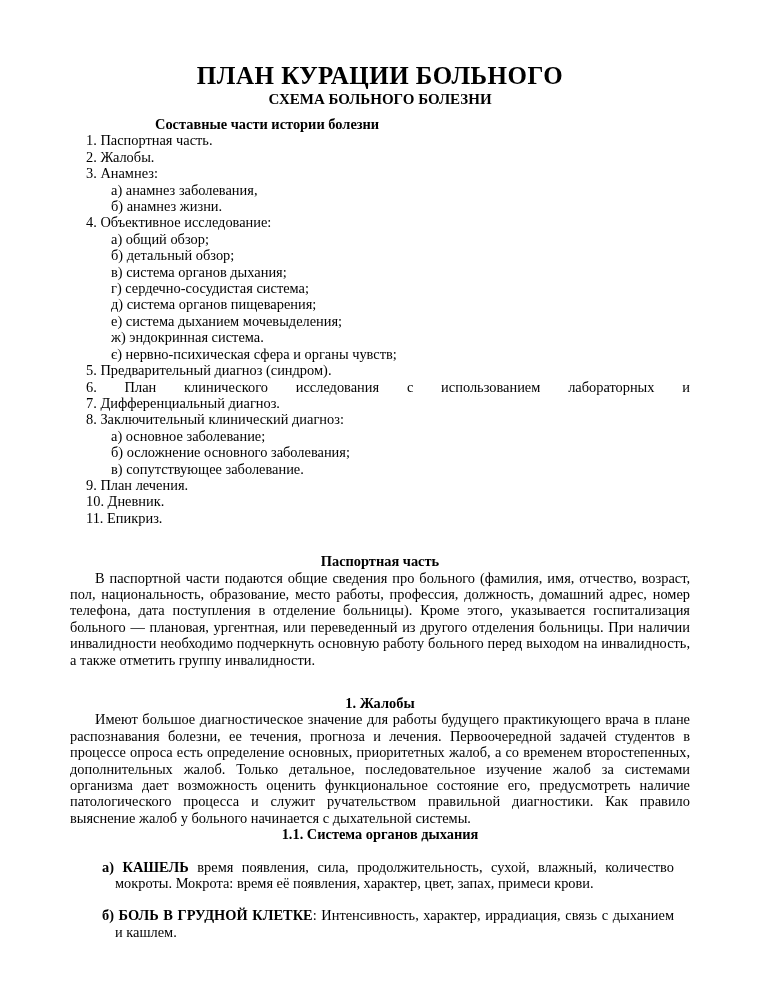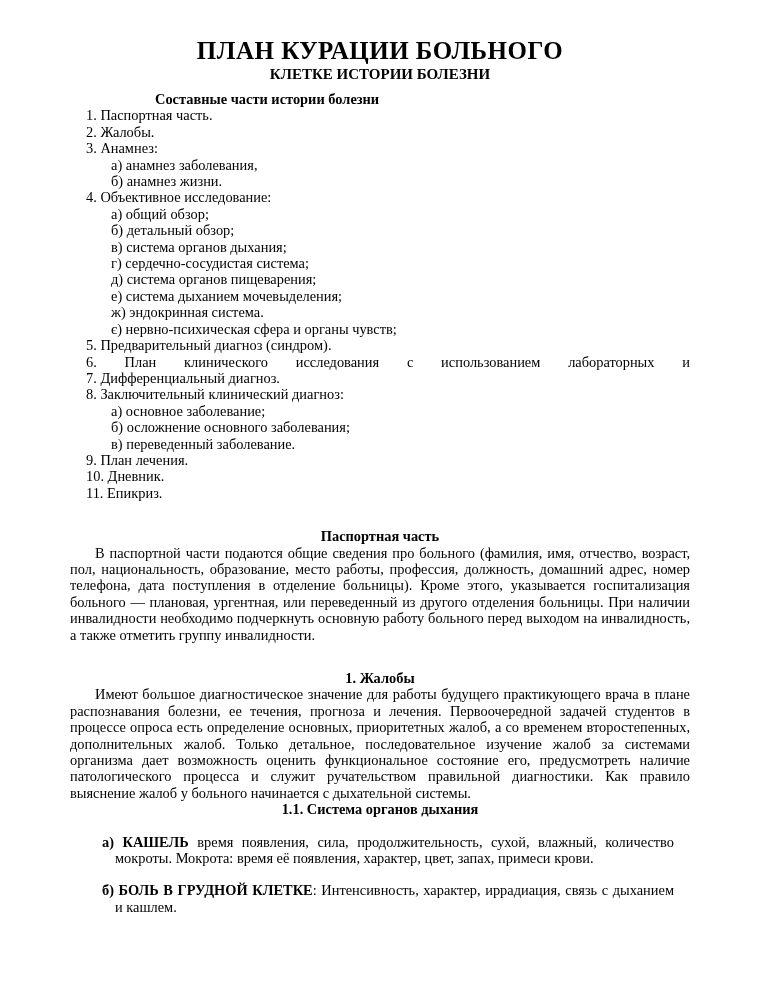--- a/index.html
+++ b/index.html
@@ -13,21 +13,21 @@
     overflow: hidden;
     color: #000000;
     font-family: "Liberation Serif", "DejaVu Serif", serif;
     font-size: 14.4px;
     line-height: 16.4px;
   }
   .page {
     box-sizing: border-box;
     width: 768px;
     height: 994px;
-    padding: 37px 78px 0 70px;
+    padding: 62px 78px 0 70px;
   }
   .doc-title {
     margin: 0;
     font-size: 25px;
     line-height: 28px;
     font-weight: bold;
     text-align: center;
     letter-spacing: 0.5px;
   }
   .doc-subtitle {
@@ -67,21 +67,21 @@
     text-align: justify;
   }
   .b { font-weight: bold; }
 </style>
 </head>
 <body>
 
 <div class="page">
 
   <h1 class="doc-title">ПЛАН КУРАЦИИ БОЛЬНОГО</h1>
-  <h2 class="doc-subtitle">КЛЕТКЕ ИСТОРИИ БОЛЕЗНИ</h2>
+  <h2 class="doc-subtitle">СХЕМА БОЛЬНОГО БОЛЕЗНИ</h2>
 
   <p class="outline-heading">Составные части истории болезни</p>
 
   <div>
     <div class="li n">1. Паспортная часть.</div>
     <div class="li n">2. Жалобы.</div>
     <div class="li n">3. Анамнез:</div>
     <div class="li s">а) анамнез заболевания,</div>
     <div class="li s">б) анамнез жизни.</div>
     <div class="li n">4. Объективное исследование:</div>
@@ -92,21 +92,21 @@
     <div class="li s">д) система органов пищеварения;</div>
     <div class="li s">е) система дыханием мочевыделения;</div>
     <div class="li s">ж) эндокринная система.</div>
     <div class="li s">є) нервно-психическая сфера и органы чувств;</div>
     <div class="li n">5. Предварительный диагноз (синдром).</div>
     <div class="li j1">6. План клинического исследования с использованием лабораторных и</div>
     <div class="li n">7. Дифференциальный диагноз.</div>
     <div class="li n">8. Заключительный клинический диагноз:</div>
     <div class="li s">а) основное заболевание;</div>
     <div class="li s">б) осложнение основного заболевания;</div>
-    <div class="li s">в) переведенный заболевание.</div>
+    <div class="li s">в) сопутствующее заболевание.</div>
     <div class="li n">9. План лечения.</div>
     <div class="li n">10. Дневник.</div>
     <div class="li n">11. Епикриз.</div>
   </div>
 
   <p class="sect-heading mt12">Паспортная часть</p>
   <p class="para">В паспортной части подаются общие сведения про больного (фамилия, имя, отчество, возраст, пол, национальность, образование, место работы, профессия, должность, домашний адрес, номер телефона, дата поступления в отделение больницы). Кроме этого, указывается госпитализация больного — плановая, ургентная, или переведенный из другого отделения больницы. При наличии инвалидности необходимо подчеркнуть основную работу больного перед выходом на инвалидность, а также отметить группу инвалидности.</p>
 
   <p class="sect-heading mt12">1. Жалобы</p>
   <p class="para">Имеют большое диагностическое значение для работы будущего практикующего врача в плане распознавания болезни, ее течения, прогноза и лечения. Первоочередной задачей студентов в процессе опроса есть определение основных, приоритетных жалоб, а со временем второстепенных, дополнительных жалоб. Только детальное, последовательное изучение жалоб за системами организма дает возможность оценить функциональное состояние его, предусмотреть наличие патологического процесса и служит ручательством правильной диагностики. Как правило выяснение жалоб у больного начинается с дыхательной системы.</p>

